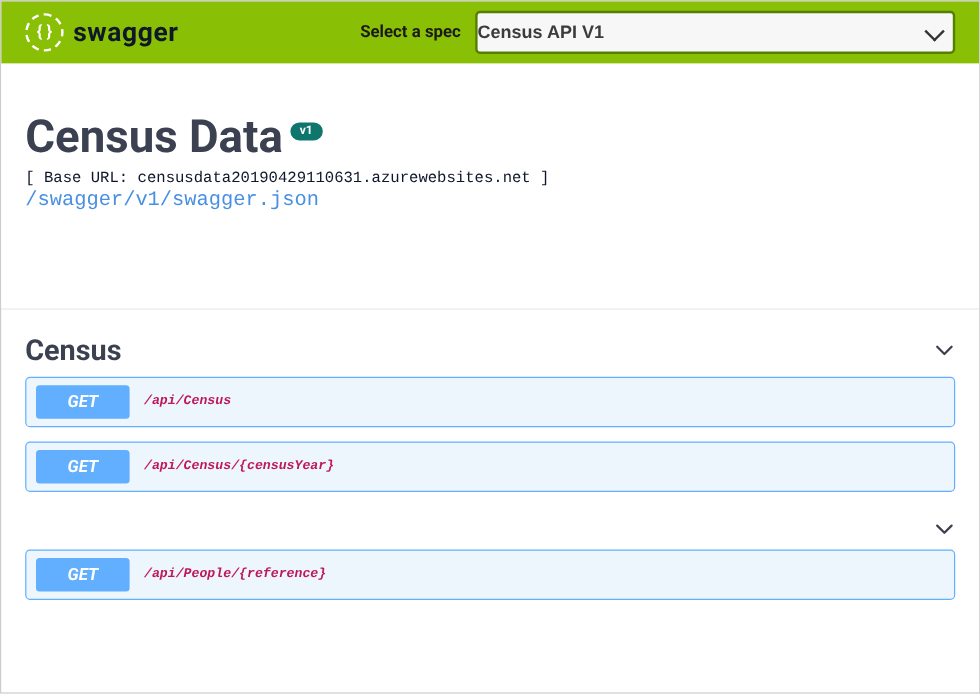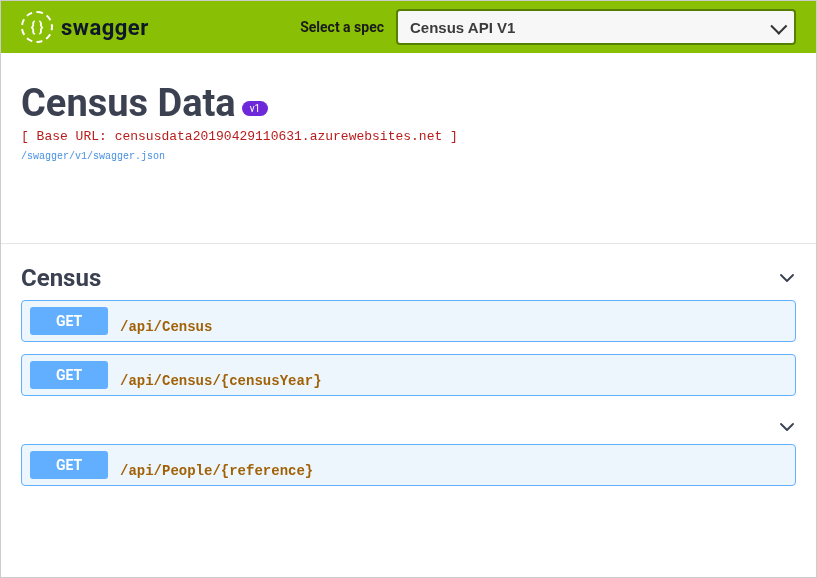--- a/index.html
+++ b/index.html
@@ -52,21 +52,21 @@
     font-size: 14px;
     font-weight: 700;
     text-align: center;
   }
   .spec-select {
     width: 400px;
     height: 36px;
     border: 2px solid #547f00;
     border-radius: 4px;
     background: #f7f7f7;
-    padding: 0 12px;
+    padding: 0 0;
     font-size: 15px;
     font-weight: 600;
     color: #3b3b3b;
     appearance: none;
     position: relative;
   }
   .select-wrap {
     position: relative;
   }
   .select-wrap::after {
@@ -75,51 +75,51 @@
     right: 14px;
     top: 14px;
     width: 10px;
     height: 10px;
     border-right: 2px solid #333;
     border-bottom: 2px solid #333;
     transform: rotate(45deg) translateY(-4px);
     pointer-events: none;
   }
   .info-section {
-    padding: 28px 20px 40px 20px;
+    padding: 40px 20px 40px 20px;
     background: #fff;
   }
   .title-row {
     display: flex;
     align-items: flex-start;
     gap: 6px;
   }
   .api-title {
     font-size: 38px;
     font-weight: 700;
     color: #3b4151;
   }
   .version-badge {
-    background: #6d28d9;
+    background: #0f766e;
     color: #fff;
     font-size: 10px;
-    font-weight: 400;
+    font-weight: 700;
     border-radius: 14px;
     padding: 2px 8px;
-    margin-top: 20px;
+    margin-top: 9px;
   }
   .base-url {
     font-family: "Courier New", monospace;
     font-size: 13px;
-    color: #b91c1c;
+    color: #0f172a;
     margin-top: 4px;
   }
   .swagger-link {
     font-family: "Courier New", monospace;
-    font-size: 10px;
+    font-size: 17px;
     color: #4990e2;
     text-decoration: none;
     display: inline-block;
     margin-top: 2px;
   }
   .divider-gap {
     height: 40px;
     background: #fff;
   }
   .ops-section {
@@ -141,41 +141,42 @@
     margin-left: auto;
     width: 18px;
     height: 18px;
   }
   .tag-chevron svg { display: block; }
   .op-row {
     border: 1px solid #61affe;
     background: #eef6fd;
     border-radius: 4px;
     display: flex;
-    align-items: flex-end;
+    align-items: center;
     padding: 6px 8px;
     margin-bottom: 12px;
     cursor: pointer;
+    font-style: italic;
   }
   .method-badge {
     background: #61affe;
     color: #fff;
     font-size: 14px;
     font-weight: 700;
     padding: 6px 0;
     width: 78px;
     text-align: center;
     border-radius: 3px;
     margin-right: 12px;
   }
   .op-path {
     font-family: "Courier New", monospace;
-    font-size: 14px;
+    font-size: 11px;
     font-weight: 600;
-    color: #a16207;
+    color: #be185d;
   }
 </style>
 </head>
 <body>
 
 <div class="topbar">
   <div class="logo-wrap">
     <span class="logo-icon">{ }</span>
     <span class="logo-text">swagger</span>
   </div>

